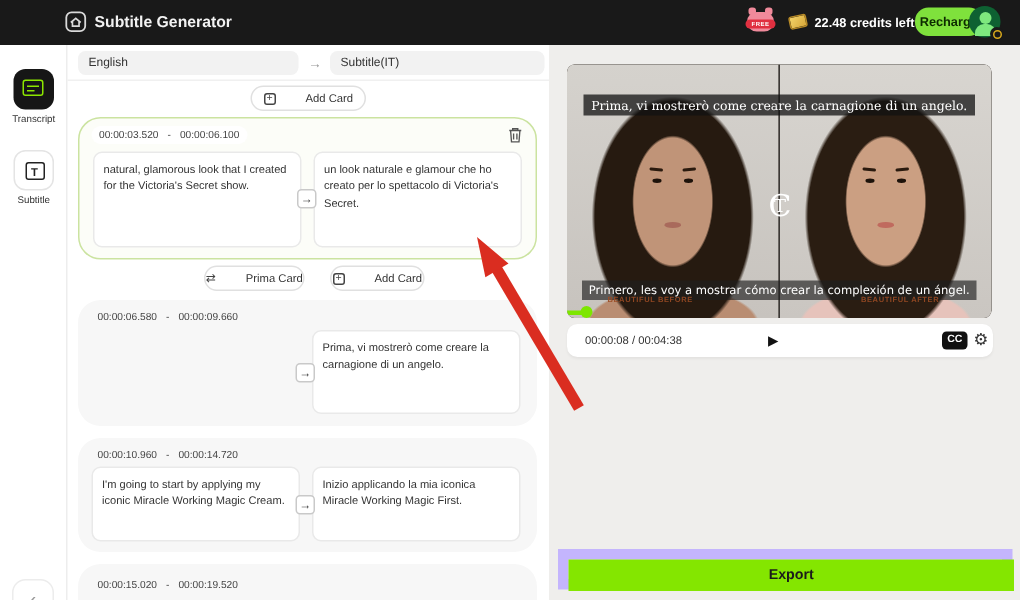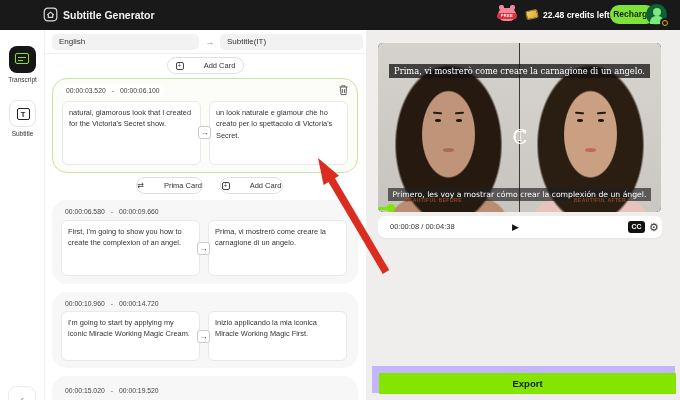--- a/index.html
+++ b/index.html
@@ -185,21 +185,20 @@
       <span class="sq-plus">+</span>
       <span>Add Card</span>
     </div>
 
     <div class="abs card" style="left:52px;top:200px;width:306px;height:84px;">
       <div class="ts-chip">
         <span>00:00:06.580</span>
         <span>-</span>
         <span>00:00:09.660</span>
       </div>
-      <div class="t-area" style="left:9px;top:20px;width:139px;height:56px;">First, I'm going to show you how to create the complexion of an angel.</div>
       <div class="mid-arrow" style="left:145px;top:42px;">→</div>
       <div class="t-area" style="left:156px;top:20px;width:139px;height:56px;">Prima, vi mostrerò come creare la carnagione di un angelo.</div>
     </div>
 
     <div class="abs card" style="left:52px;top:292px;width:306px;height:76px;">
       <div class="ts-chip">
         <span>00:00:10.960</span>
         <span>-</span>
         <span>00:00:14.720</span>
       </div>

